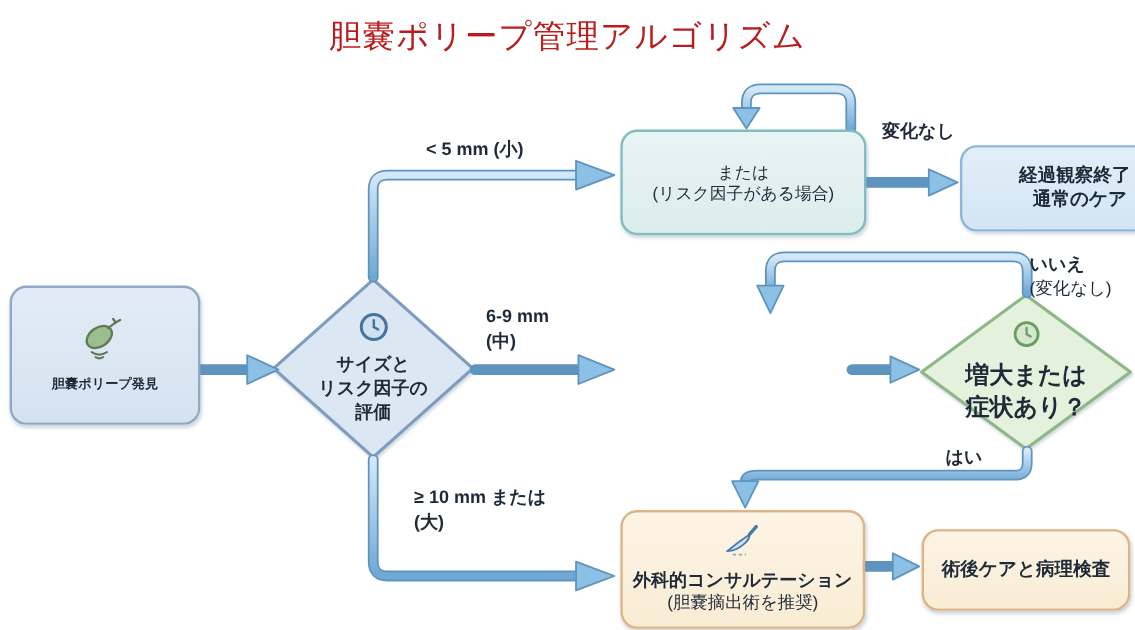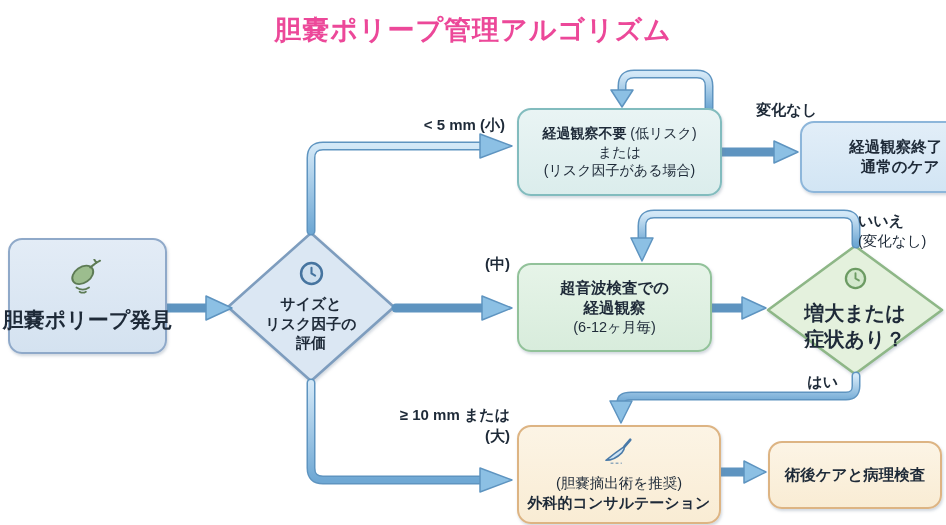--- a/index.html
+++ b/index.html
@@ -19,23 +19,23 @@
   .teal   {background:linear-gradient(#e9f4f4,#dbedec);border-color:#82bcbe;}
   .blue2  {background:linear-gradient(#e2eef8,#d2e5f4);border-color:#8db6da;}
   .green  {background:linear-gradient(#e6f4e8,#d8ecdc);border-color:#92c29a;}
   .orange {background:linear-gradient(#fcf4e5,#f9ecd4);border-color:#ddb483;}
   .dtext{
     position:absolute;z-index:2;display:flex;flex-direction:column;
     align-items:center;justify-content:center;text-align:center;line-height:1.32;
   }
   .title{
     position:absolute;top:12px;left:0;width:946px;text-align:center;
-    font-size:27px;font-weight:700;color:#ec4899;letter-spacing:1px;z-index:2;
-  }
-  .elabel{position:absolute;z-index:3;font-weight:700;font-size:15px;text-align:right;line-height:1.4;white-space:nowrap;}
+    font-size:27px;font-weight:400;color:#b91c1c;letter-spacing:1px;z-index:2;
+  }
+  .elabel{position:absolute;z-index:3;font-weight:700;font-size:15px;text-align:left;line-height:1.4;white-space:nowrap;}
   .elabel .reg{font-weight:400;}
   .b{font-weight:700;}
   .sm{font-size:14px;}
   .icon{display:block;margin-bottom:3px;}
 </style>
 </head>
 <body>
 
 <div id="canvas">
 
@@ -123,82 +123,77 @@
   <div class="node blue" style="left:8px;top:238px;width:155px;height:112px;">
     <span class="icon">
       <svg width="42" height="38" viewBox="0 0 40 36">
         <ellipse cx="15" cy="15" rx="11" ry="7.5" transform="rotate(-35 15 15)" fill="#9cbd8e" stroke="#5d7b55" stroke-width="1.8"></ellipse>
         <path d="M22,8 C25,5.5 26,5 28,3.5" stroke="#5d7b55" stroke-width="1.8" fill="none" stroke-linecap="round"></path>
         <path d="M28,3.5 L26,0.5 M28,3.5 L31.5,1.5" stroke="#5d7b55" stroke-width="1.8" fill="none" stroke-linecap="round"></path>
         <path d="M9,27 Q15,31 21,27" stroke="#5d7b55" stroke-width="1.7" fill="none" stroke-linecap="round"></path>
         <path d="M12,31 Q15,33 18,31" stroke="#5d7b55" stroke-width="1.7" fill="none" stroke-linecap="round"></path>
       </svg>
     </span>
-    <div class="ln b" style="font-size:21px;">胆嚢ポリープ発見</div>
+    <div class="ln b" style="font-size:11px;">胆嚢ポリープ発見</div>
   </div>
 
   <div class="dtext" style="left:246px;top:246px;width:130px;height:122px;font-size:15px;font-weight:700;">
     <span class="icon">
       <svg width="25" height="25" viewBox="0 0 24 24">
         <circle cx="12" cy="12" r="10" fill="#cfe0ef" stroke="#46749f" stroke-width="2.4"></circle>
         <path d="M12 6.5 V12 L15.5 14" stroke="#46749f" stroke-width="2" fill="none" stroke-linecap="round"></path>
       </svg>
     </span>
     <div class="ln">サイズと</div>
     <div class="ln">リスク因子の</div>
     <div class="ln">評価</div>
   </div>
 
   <div class="node teal sm" style="left:517px;top:108px;width:201px;height:84px;line-height:1.32;">
-    <div class="ln"><span class="b">経過観察不要</span> <span>(低リスク)</span></div>
     <div class="ln">または</div>
     <div class="ln">(リスク因子がある場合)</div>
   </div>
 
   <div class="node blue2 b" style="left:800px;top:121px;width:138px;height:68px;font-size:15.5px;padding-left:29px;">
     <div class="ln">経過観察終了 /</div>
     <div class="ln">通常のケア</div>
   </div>
 
-  <div class="node green" style="left:517px;top:263px;width:191px;height:85px;">
-    <div class="ln b" style="font-size:15.5px;">超音波検査での</div>
-    <div class="ln b" style="font-size:15.5px;">経過観察</div>
-    <div class="ln" style="font-size:14.5px;">(6-12ヶ月毎)</div>
-  </div>
 
   <div class="dtext" style="left:780px;top:258px;width:150px;height:104px;font-size:20px;font-weight:700;">
     <span class="icon">
       <svg width="23" height="23" viewBox="0 0 24 24">
         <circle cx="12" cy="12" r="10" fill="#d3e8cd" stroke="#6c9b63" stroke-width="2.4"></circle>
         <path d="M12 6.5 V12 L15.5 14" stroke="#6c9b63" stroke-width="2" fill="none" stroke-linecap="round"></path>
       </svg>
     </span>
     <div class="ln">増大または</div>
     <div class="ln">症状あり？</div>
   </div>
 
   <div class="node orange" style="left:517px;top:425px;width:200px;height:95px;">
     <span class="icon">
       <svg width="36" height="28" viewBox="0 0 36 30">
         <path d="M30,3 L24,10" stroke="#4a7aa8" stroke-width="3" stroke-linecap="round"></path>
         <path d="M24,10 C18,14 10,20 4,25 C9,25 16,22 21,17 C23,15 24,13 24,10 Z" fill="#cfe4f4" stroke="#4a7aa8" stroke-width="1.6" stroke-linejoin="round"></path>
         <path d="M9,28 H21" stroke="#8fa9bd" stroke-width="1.6" stroke-dasharray="3 2.4"></path>
       </svg>
     </span>
+    <div class="ln b" style="font-size:15px;">外科的コンサルテーション</div>
     <div class="ln" style="font-size:14.5px;">(胆嚢摘出術を推奨)</div>
-    <div class="ln b" style="font-size:15px;">外科的コンサルテーション</div>
   </div>
 
   <div class="node orange b" style="left:768px;top:441px;width:170px;height:64px;font-size:15.5px;">
     <div class="ln">術後ケアと病理検査</div>
   </div>
 
   <div class="elabel" style="left:355px;top:114px;width:150px;">&lt; 5 mm (小)</div>
 
   <div class="elabel" style="left:405px;top:253px;width:105px;">
+    <div>6-9 mm</div>
     <div>(中)</div>
   </div>
 
   <div class="elabel" style="left:345px;top:404px;width:165px;">
     <div>≥ 10 mm または</div>
     <div>(大)</div>
   </div>
 
   <div class="elabel" style="left:735px;top:99px;width:82px;">変化なし</div>
 

